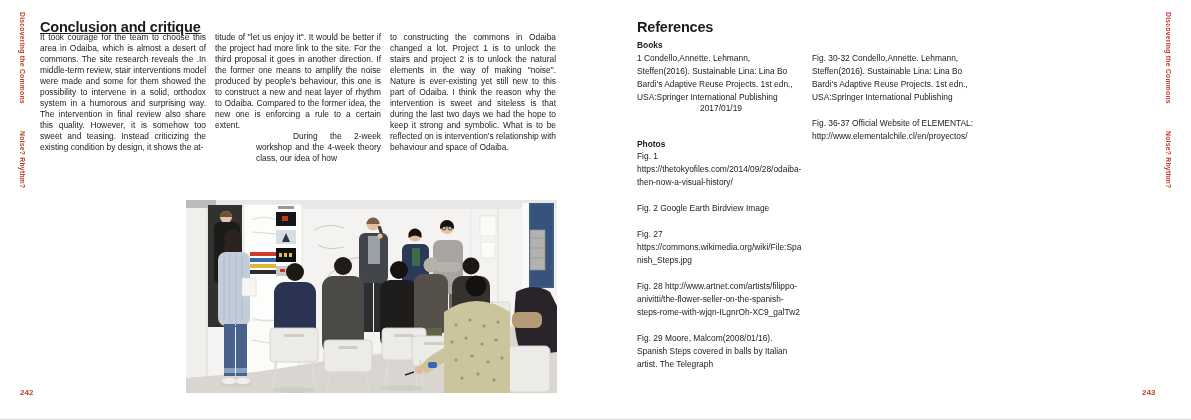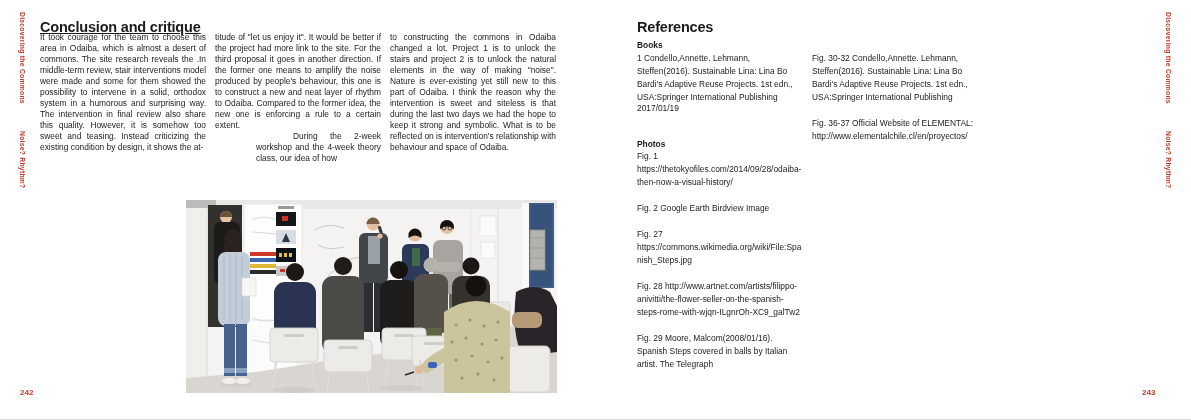--- a/index.html
+++ b/index.html
@@ -26,21 +26,21 @@
   .col p{margin:0;}
   .col p.indent{text-indent:37px;margin-left:41px;}
   .col-1{left:40px;}
   .col-2{left:215px;}
   .col-3{left:390px;}
   .refcol{position:absolute;font-size:8.4px;}
   .refcol-1{left:637px;top:40px;width:168px;}
   .refcol-2{left:812px;top:52px;width:172px;}
   .ref-head{font-weight:bold;margin:0;line-height:11.5px;}
   .ref{margin:0 0 11px 0;line-height:13px;overflow-wrap:anywhere;text-align:left;}
-  .date-line{text-align:left;margin:-11.5px 0 11px 0;line-height:11.5px;}
+  .date-line{text-align:center;margin:-11.5px 0 11px 0;line-height:11.5px;}
   .photos-head{margin-top:24px;}
   .fig{margin:0 0 13px 0;line-height:13px;overflow-wrap:anywhere;}
   .photo{position:absolute;left:186px;top:200px;width:371px;height:193px;}
 </style>
 </head>
 <body>
 
 <div class="spread">
 
   <div class="vtab tab-l tab-top">Discovering the Commons</div>

